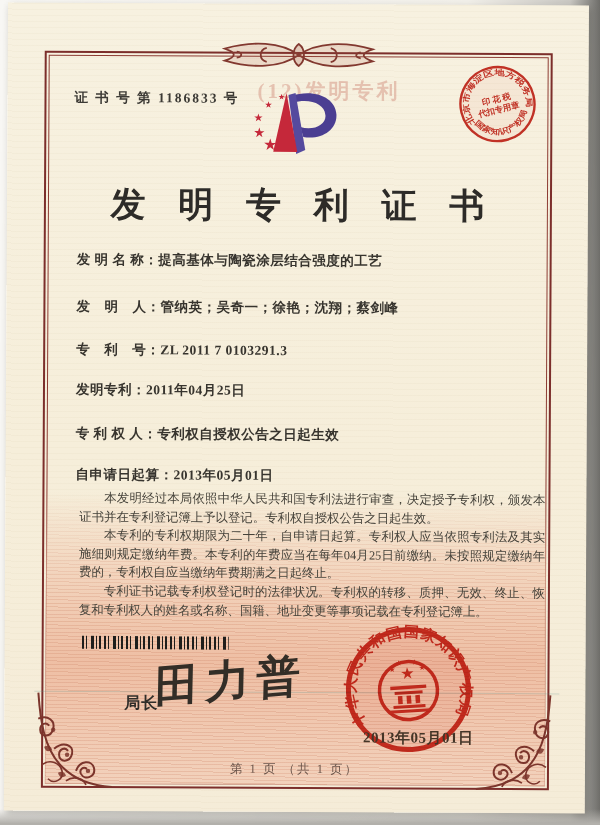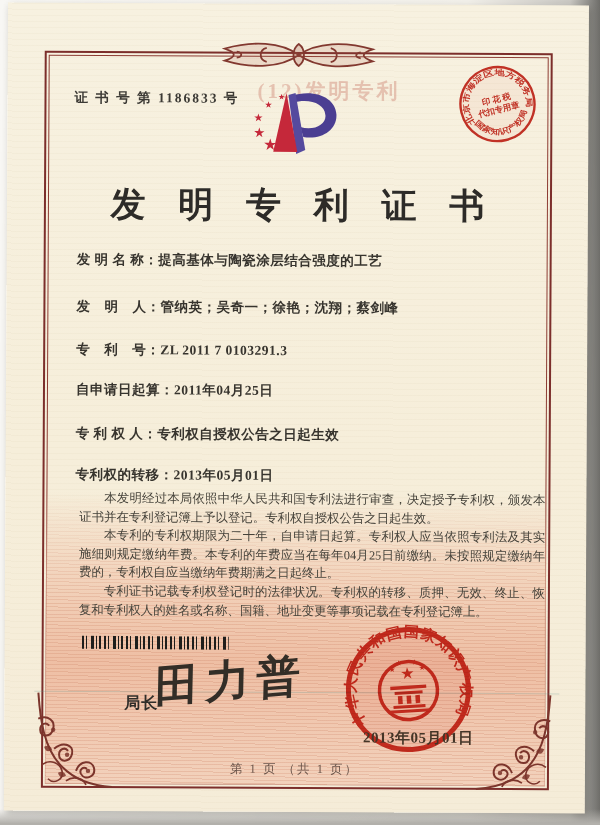--- a/index.html
+++ b/index.html
@@ -157,23 +157,23 @@
       <use href="#star5" transform="translate(22,43) scale(5.4)"></use>
       <use href="#star5" transform="translate(33,55) scale(6.4)"></use>
     </g>
   </svg>
 
   <div class="doc-title">发 明 专 利 证 书</div>
 
   <div class="field f0"><span class="lbl">发 明 名 称：</span><span>提高基体与陶瓷涂层结合强度的工艺</span></div>
   <div class="field f1"><span class="lbl">发　明　人：</span><span>管纳英；吴奇一；徐艳；沈翔；蔡剑峰</span></div>
   <div class="field f2"><span class="lbl">专　利　号：</span><span>ZL 2011 7 0103291.3</span></div>
-  <div class="field f3"><span class="lbl">自申请日起算：</span><span>2011年04月25日</span></div>
+  <div class="field f3"><span class="lbl">发明专利：</span><span>2011年04月25日</span></div>
   <div class="field f4"><span class="lbl">专 利 权 人：</span><span>专利权自授权公告之日起生效</span></div>
-  <div class="field f5"><span class="lbl">专利权的转移：</span><span>2013年05月01日</span></div>
+  <div class="field f5"><span class="lbl">自申请日起算：</span><span>2013年05月01日</span></div>
 
   <div class="body-text">
     <p>本发明经过本局依照中华人民共和国专利法进行审查，决定授予专利权，颁发本证书并在专利登记簿上予以登记。专利权自授权公告之日起生效。</p>
     <p>本专利的专利权期限为二十年，自申请日起算。专利权人应当依照专利法及其实施细则规定缴纳年费。本专利的年费应当在每年04月25日前缴纳。未按照规定缴纳年费的，专利权自应当缴纳年费期满之日起终止。</p>
     <p>专利证书记载专利权登记时的法律状况。专利权的转移、质押、无效、终止、恢复和专利权人的姓名或名称、国籍、地址变更等事项记载在专利登记簿上。</p>
   </div>
 
   <div class="barcode"></div>
 
   <div class="director">局长</div>

